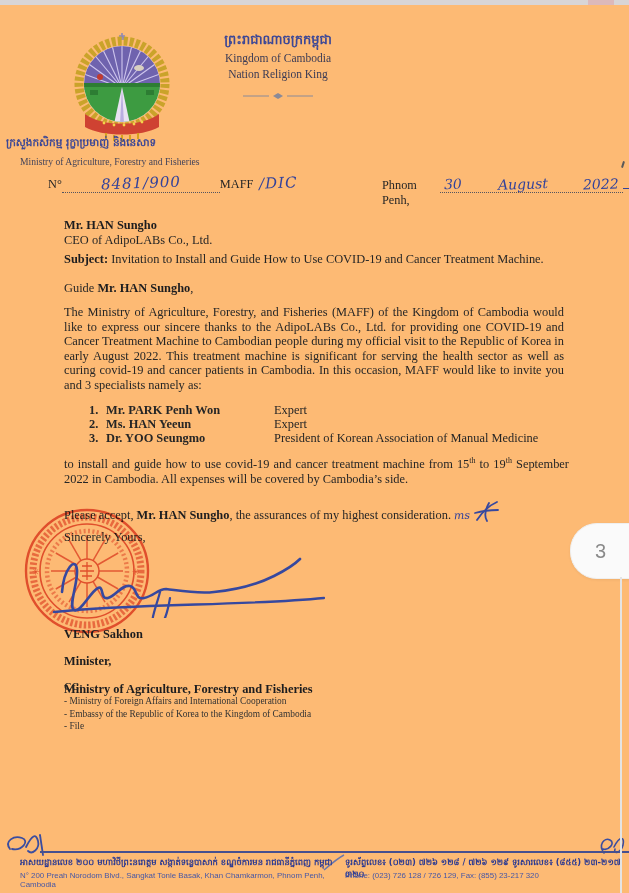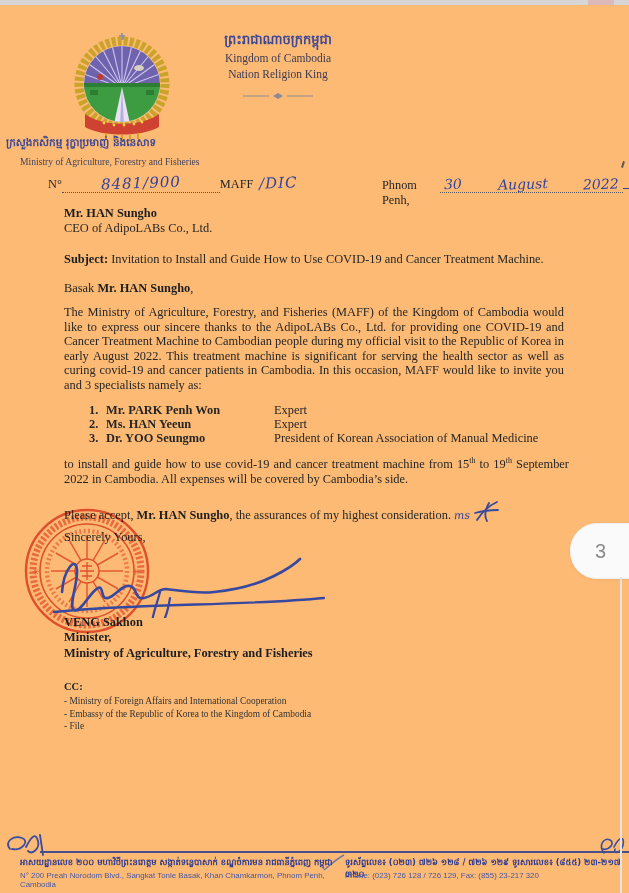--- a/index.html
+++ b/index.html
@@ -22,21 +22,21 @@
   
   .refline{position:absolute;left:48px;top:174px;font-size:12.3px;display:flex;align-items:baseline;}
   .dateline{position:absolute;left:382px;top:176px;font-size:12.3px;display:flex;align-items:baseline;}
   .dots{border-bottom:1.6px dotted #55555f;display:inline-flex;align-items:baseline;}
   .hw{font-style:italic;color:#33429b;font-family:"DejaVu Serif",serif;display:inline-block;transform:rotate(-2deg);}
   .hw-big{font-size:15px;letter-spacing:1px;}
   .hw-date{font-size:14px;}
   .tail-line{display:inline-block;width:20px;border-bottom:1.6px solid #33429b;height:12px;}
   
   .block{position:absolute;left:64px;font-size:12.4px;line-height:14.6px;}
-  .b{font-weight:bold;color:#1d1d1f;}
+  .b{font-weight:bold;color:#1d1d1f;margin-top:12px;}
   .para{width:500px;text-align:justify;}
   .list{position:absolute;left:89px;top:404px;font-size:12.4px;line-height:13.9px;}
   .list-row{display:flex;}
   .list-num{width:17px;font-weight:bold;}
   .list-name{width:168px;font-weight:bold;}
   sup{font-size:8px;vertical-align:super;line-height:0;}
   
   .stamp{position:absolute;left:22px;top:506px;opacity:.82;mix-blend-mode:multiply;}
   .sig{position:absolute;left:46px;top:548px;}
   .flourish-svg{vertical-align:-4px;margin-left:3px;}
@@ -153,21 +153,21 @@
   <div class="block" style="top:206px;">
     <div class="b">Mr. HAN Sungho</div>
     <div>CEO of AdipoLABs Co., Ltd.</div>
   </div>
 
   <div class="block" style="top:252px;width:505px;">
     <span class="b">Subject:</span><span> Invitation to Install and Guide How to Use COVID-19 and Cancer Treatment Machine.</span>
   </div>
 
   <div class="block" style="top:281px;">
-    <span>Basak </span><span class="b">Mr. HAN Sungho</span><span>,</span>
+    <span>Guide </span><span class="b">Mr. HAN Sungho</span><span>,</span>
   </div>
 
   <div class="block para" style="top:305px;">The Ministry of Agriculture, Forestry, and Fisheries (MAFF) of the Kingdom of Cambodia would like to express our sincere thanks to the AdipoLABs Co., Ltd. for providing one COVID-19 and Cancer Treatment Machine to Cambodian people during my official visit to the Republic of Korea in early August 2022. This treatment machine is significant for serving the health sector as well as curing covid-19 and cancer patients in Cambodia. In this occasion, MAFF would like to invite you and 3 specialists namely as:</div>
 
   <div class="list">
     <div class="list-row">
       <span class="list-num">1.</span>
       <span class="list-name">Mr. PARK Penh Won</span>
       <span>Expert</span>
     </div>

